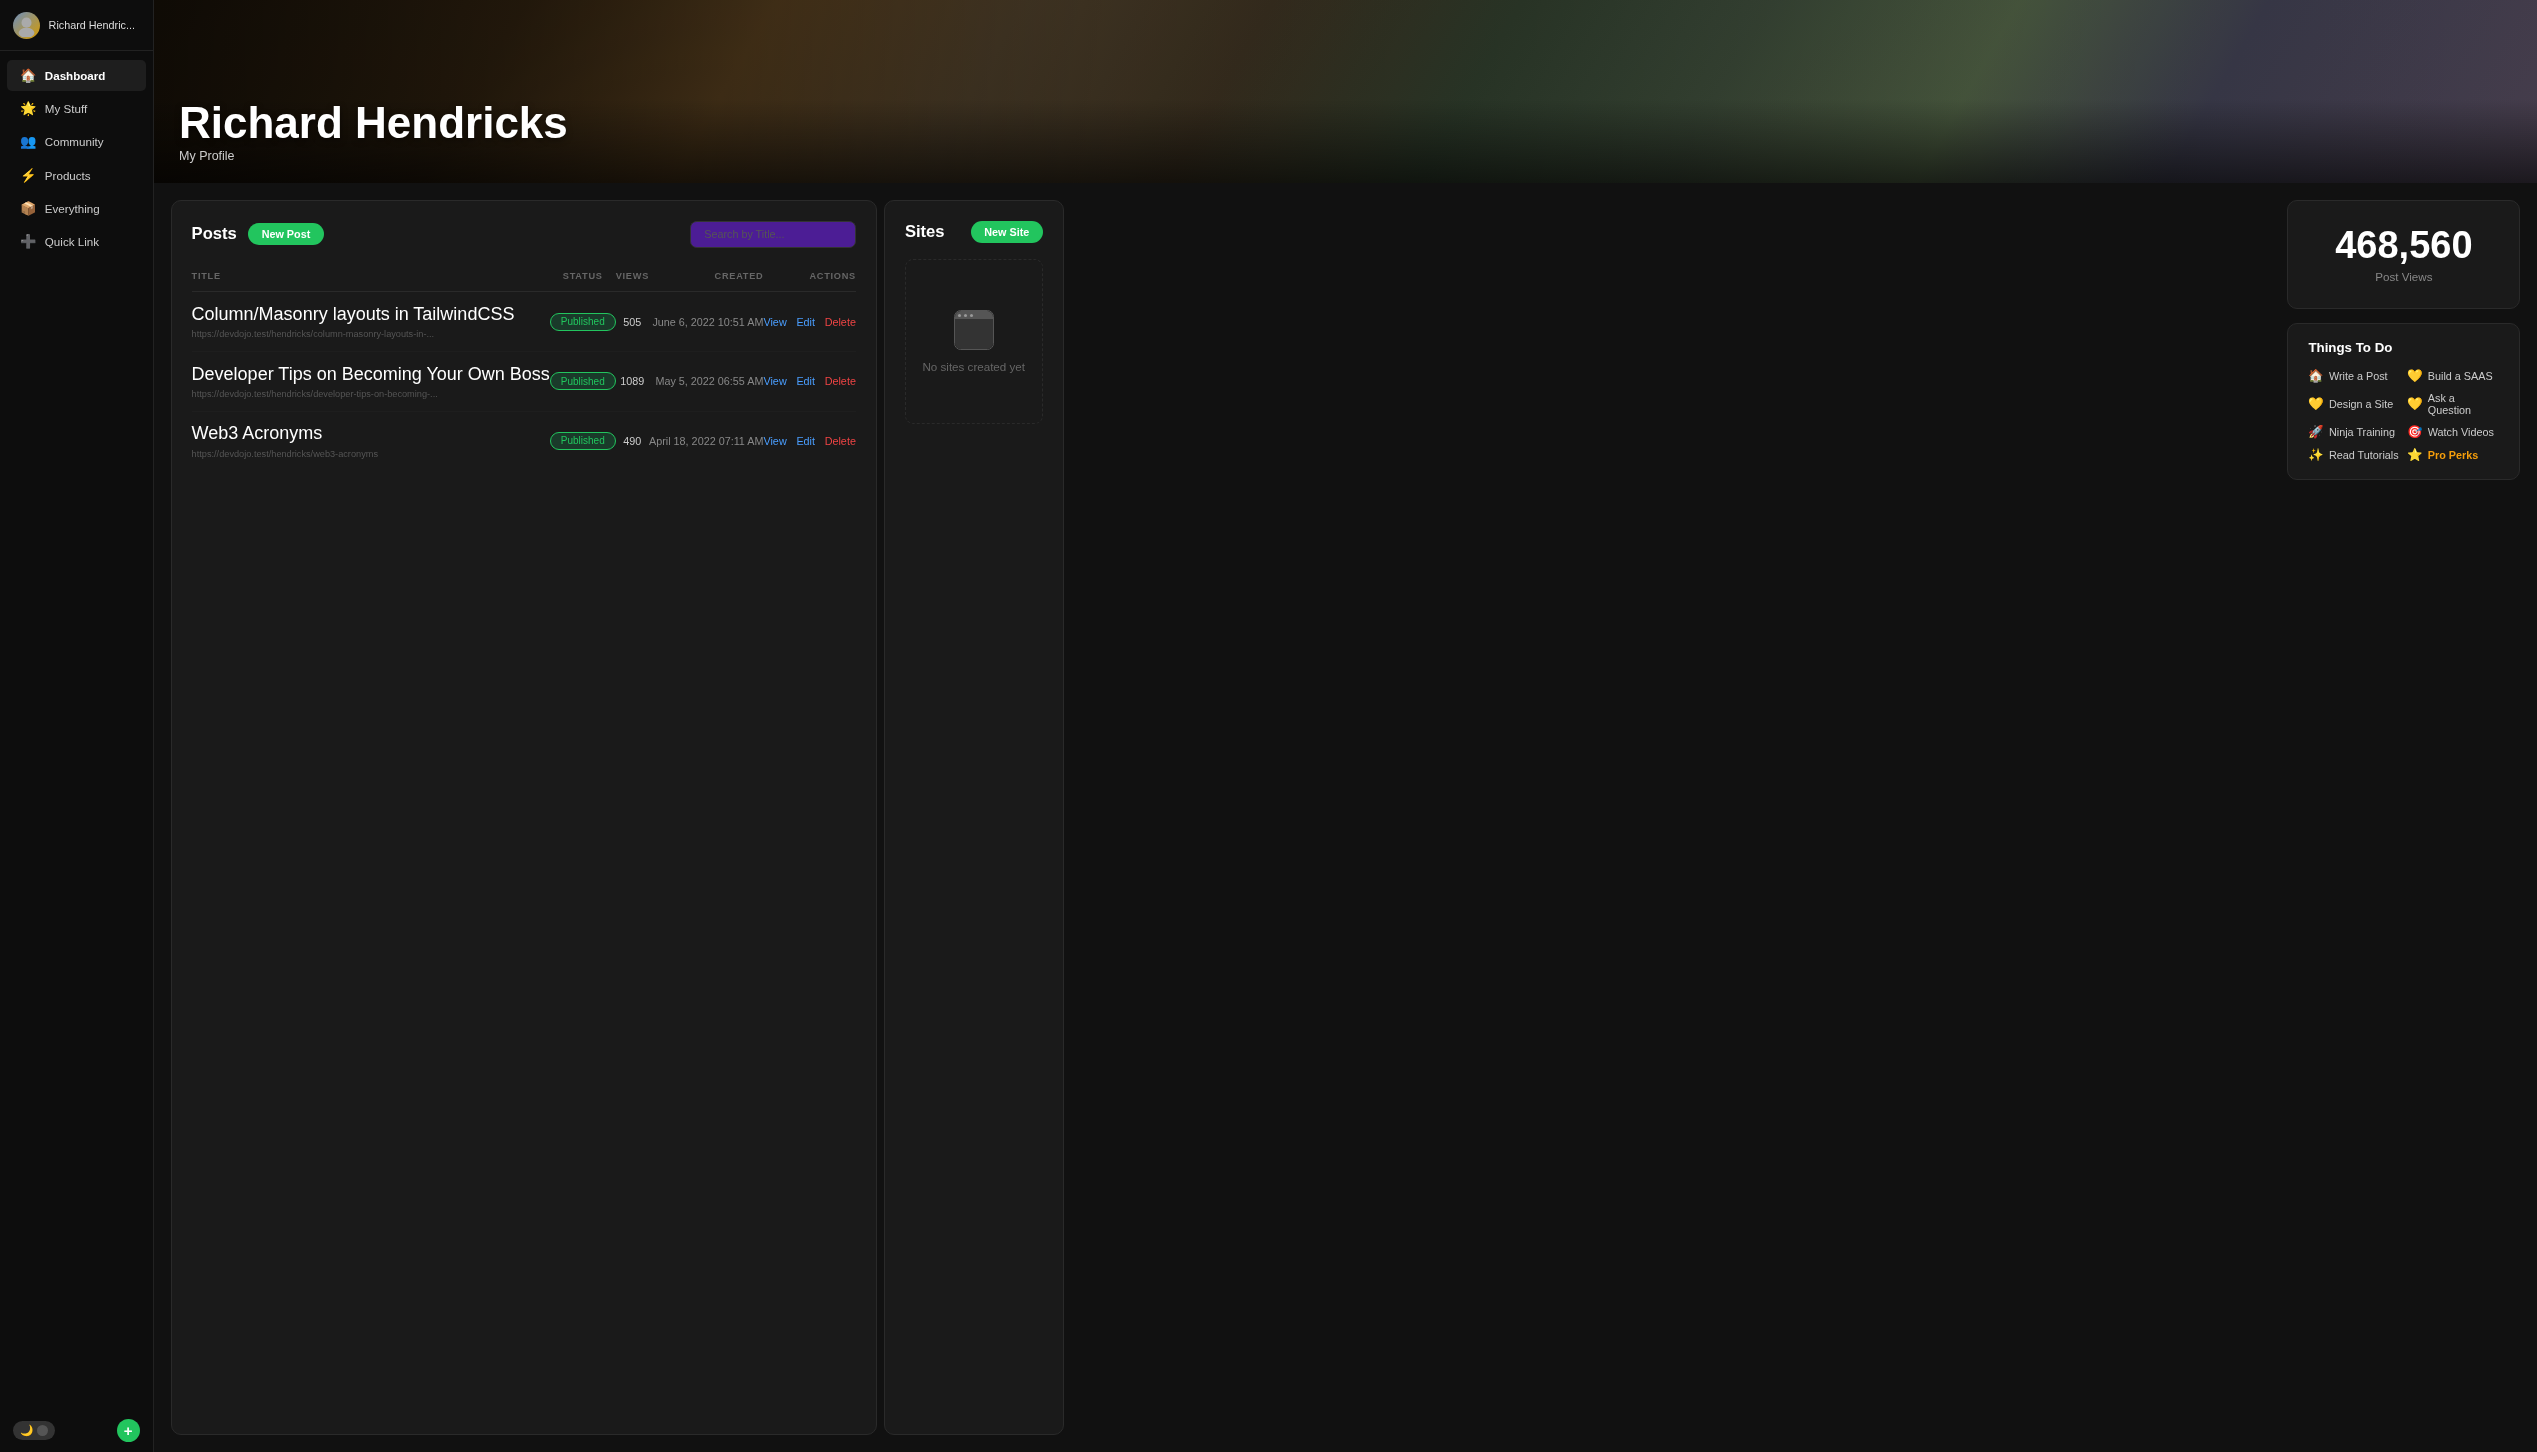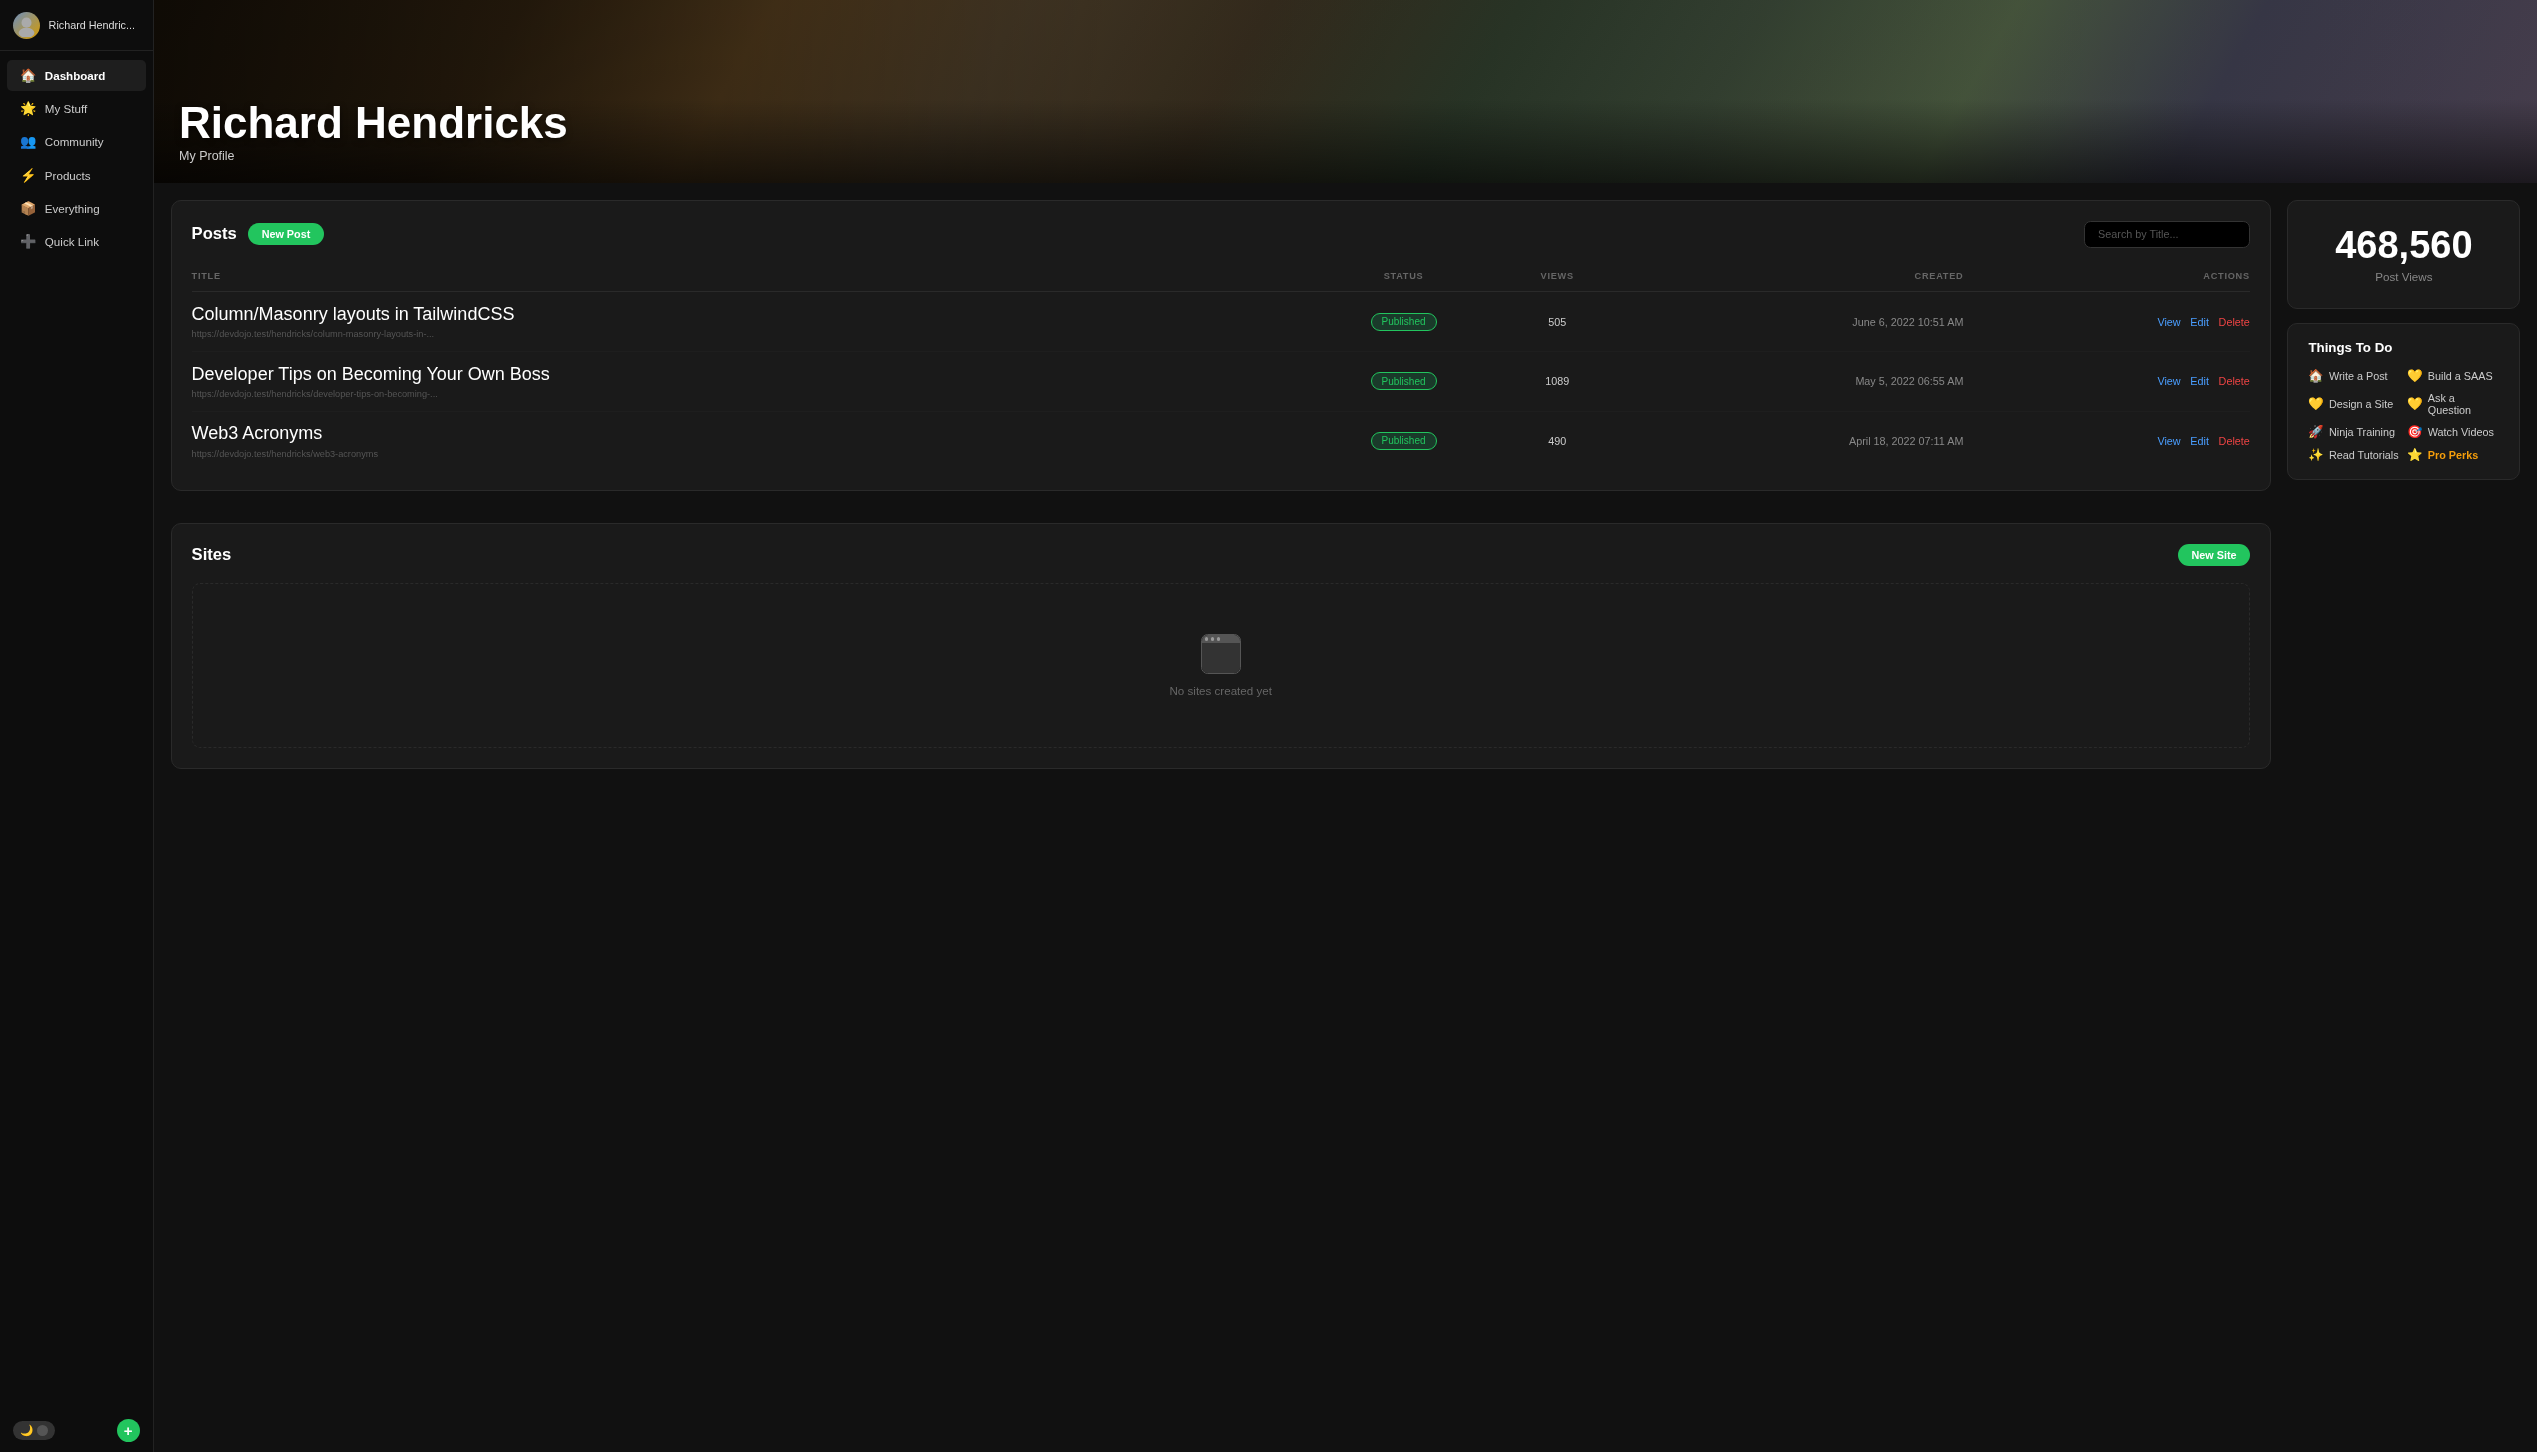--- a/index.html
+++ b/index.html
@@ -147,22 +147,22 @@
       display: flex;
       gap: 0;
       flex: 1;
       padding: 16.6px;
       gap: 16.6px;
     }
 
     .left-col {
       flex: 1;
       display: flex;
-      flex-direction: column;
-      gap: 32px;
+      flex-direction: row;
+      gap: 7px;
     }
 
     .right-col {
       width: 233px;
       min-width: 233px;
       display: flex;
       flex-direction: column;
       gap: 13.3px;
     }
 
@@ -195,21 +195,21 @@
       background: #22c55e;
       color: #fff;
       border: none;
       border-radius: 16.6px;
       padding: 5px 13.3px;
       font-size: 10.8px;
       font-weight: 600;
       cursor: pointer;
     }
     .search-input {
-      background: #000000;
+      background: #4c1d95;
       border: 0.8px solid #333;
       border-radius: 6.7px;
       padding: 6.7px 13.3px;
       color: #aaa;
       font-size: 10.8px;
       width: 166px;
       outline: none;
     }
     .search-input::placeholder { color: #555; }
 

